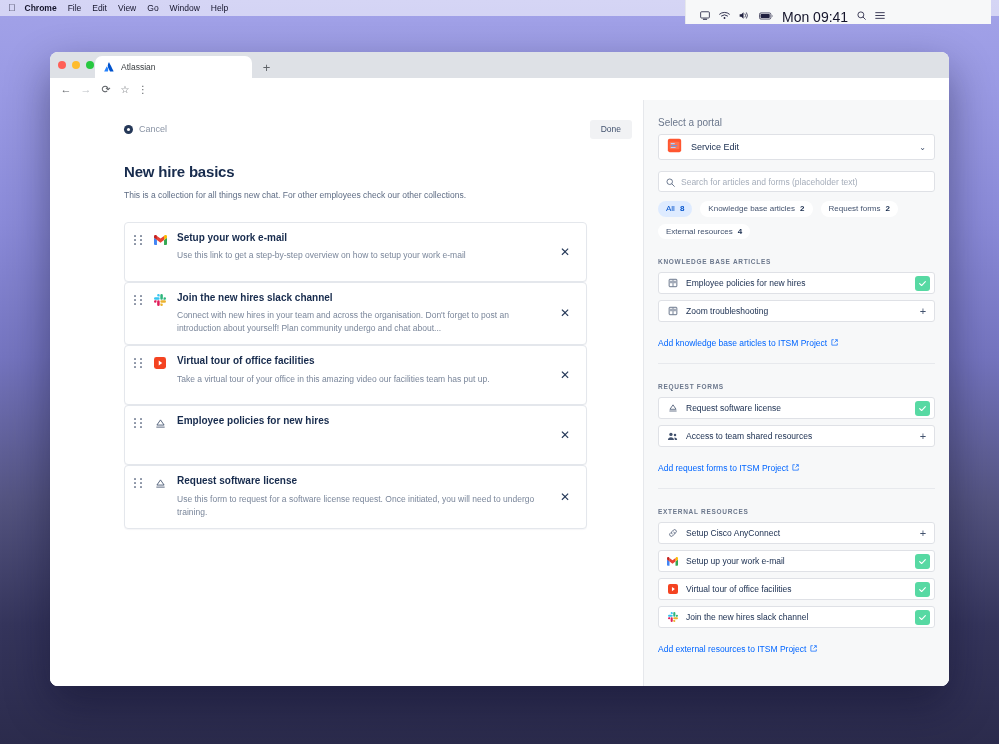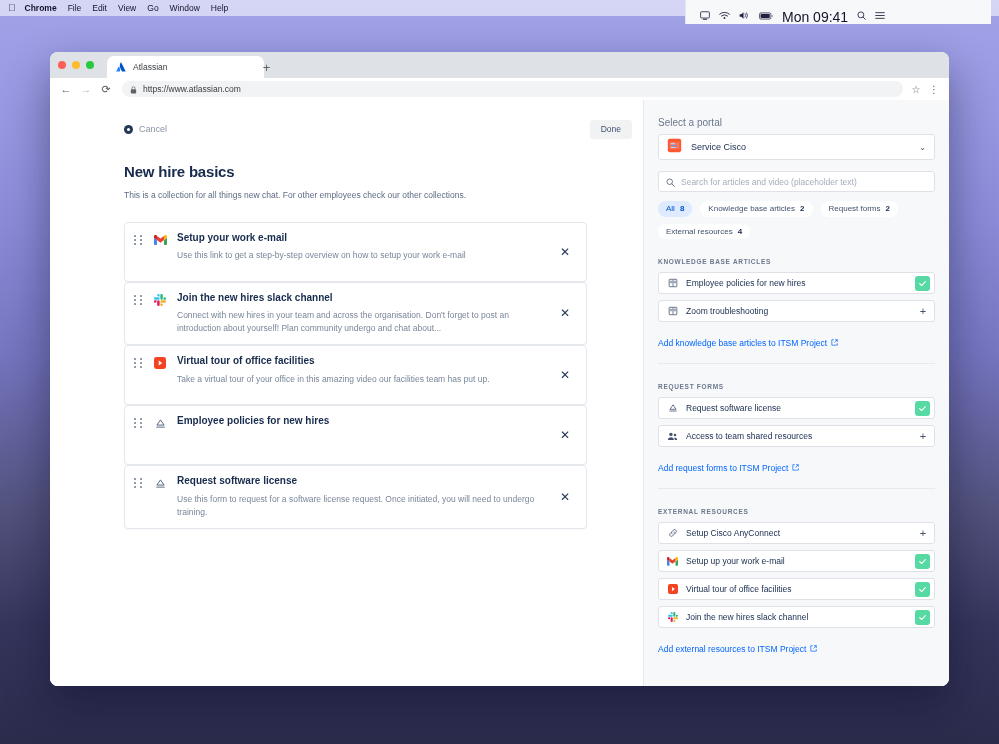--- a/index.html
+++ b/index.html
@@ -20,21 +20,21 @@
   .menubar .right{display:flex;align-items:center;gap:9px;}
   .mb-ic{display:inline-block;line-height:1;font-size:9px;}
   
   .window{position:absolute;left:50px;top:52px;width:899px;height:634px;
     border-radius:8px;overflow:hidden;box-shadow:0 18px 44px rgba(12,12,40,.45);
     background:#fff;}
   .tabstrip{height:26px;background:#dee1e6;position:relative;}
   .lights{position:absolute;left:8px;top:9px;display:flex;gap:6px;}
   .light{width:8px;height:8px;border-radius:50%;}
   .l-red{background:#ff5f57}.l-yel{background:#febc2e}.l-grn{background:#28c840}
-  .tab{position:absolute;left:57px;top:4px;width:157px;height:22px;background:#fff;
+  .tab{position:absolute;left:45px;top:4px;width:157px;height:22px;background:#fff;
     border-radius:7px 7px 0 0;display:flex;align-items:center;padding:0 9px;box-sizing:border-box;gap:7px;}
   .tab-title{font-size:8.5px;color:#3c4043;white-space:nowrap;overflow:hidden;}
   .newtab{position:absolute;left:208px;top:7px;width:17px;height:17px;display:flex;
     align-items:center;justify-content:center;font-size:13px;color:#5f6368;}
   .toolbar{height:22px;background:#fff;display:flex;align-items:center;padding:0 6px;gap:0;}
   .nav-btn{width:20px;height:18px;display:flex;align-items:center;justify-content:center;
     font-size:11px;color:#5f6368;}
   .nav-btn.dis{color:#bdc1c6;}
   .omni{flex:1;height:16px;background:#f1f3f4;border-radius:8px;display:flex;align-items:center;
     padding:0 8px;gap:6px;margin-left:6px;margin-right:4px;}
@@ -171,29 +171,20 @@
       </span>
       <span class="tab-title">Atlassian</span>
     </div>
     <div class="newtab">+</div>
   </div>
 
   <div class="toolbar">
     <span class="nav-btn">←</span>
     <span class="nav-btn dis">→</span>
     <span class="nav-btn">⟳</span>
-    <div class="omni">
-      <span>
-        <svg width="7" height="8" viewBox="0 0 10 12">
-            <rect x="1" y="5" width="8" height="6.3" rx="1.2" fill="#5f6368"></rect>
-            <path d="M2.7 5V3.4a2.3 2.3 0 0 1 4.6 0V5" fill="none" stroke="#5f6368" stroke-width="1.1"></path>
-          </svg>
-      </span>
-      <span class="omni-url">https://www.atlassian.com</span>
-    </div>
     <span class="tb-ic">☆</span>
     <span class="tb-ic">⋮</span>
   </div>
 
   <div class="page">
 
     <div class="left">
 
       <div class="lhead">
         <div class="cancel">
@@ -331,32 +322,32 @@
       <div class="select">
         <span>
           <svg width="15" height="15" viewBox="0 0 18 18">
               <rect x="1" y="1" width="16" height="16" rx="2.2" fill="#FF5630"></rect>
               <rect x="3.2" y="4.4" width="11.6" height="9.2" rx="1" fill="#FF7452"></rect>
               <rect x="4.4" y="6" width="5" height="1.5" rx=".6" fill="#B3D4FF"></rect>
               <rect x="4.4" y="8.6" width="8" height="1.3" rx=".6" fill="#4C9AFF"></rect>
               <rect x="4.4" y="10.8" width="6" height="1.3" rx=".6" fill="#B3D4FF"></rect>
             </svg>
         </span>
-        <span class="select-tx">Service Cisco</span>
+        <span class="select-tx">Service Edit</span>
         <span class="chev">⌄</span>
       </div>
 
       <div class="search">
         <span>
           <svg width="9" height="9" viewBox="0 0 14 14">
               <circle cx="5.8" cy="5.8" r="4.3" fill="none" stroke="#5E6C84" stroke-width="1.4"></circle>
               <path d="M9.2 9.2 13 13" stroke="#5E6C84" stroke-width="1.4" stroke-linecap="round"></path>
             </svg>
         </span>
-        <span class="search-tx">Search for articles and video (placeholder text)</span>
+        <span class="search-tx">Search for articles and forms (placeholder text)</span>
       </div>
 
       <div class="chips">
         <span class="chip sel">
           <span>All</span>
           <span class="cnt">8</span>
         </span>
         <span class="chip">
           <span>Knowledge base articles</span>
           <span class="cnt">2</span>

